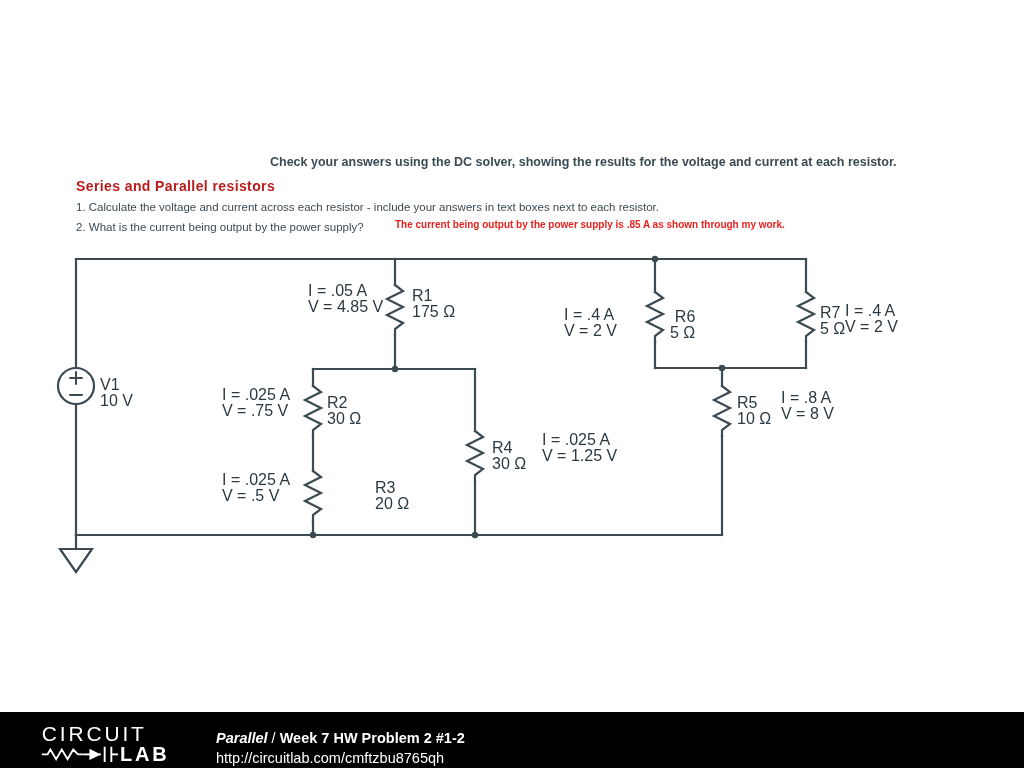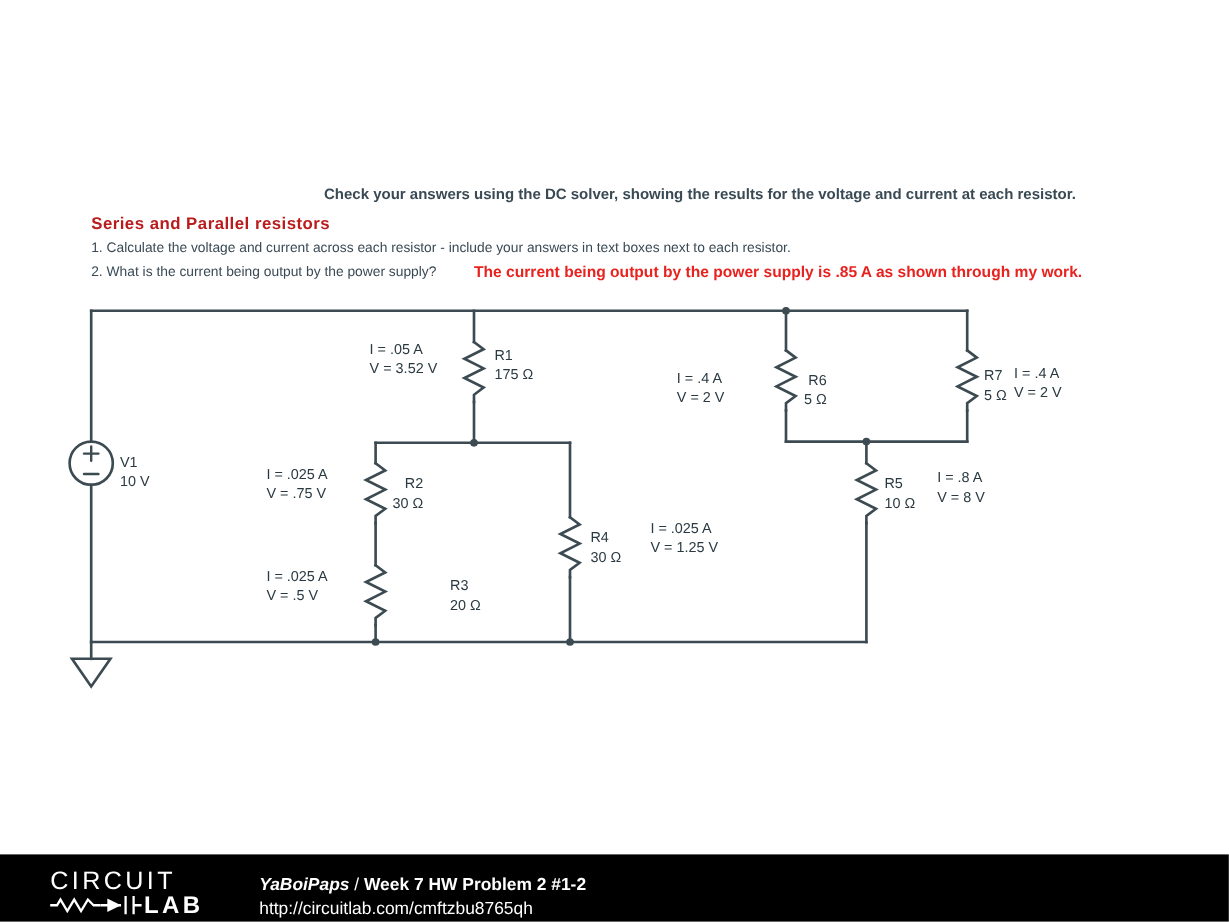--- a/index.html
+++ b/index.html
@@ -54,30 +54,30 @@
     left: 76px;
     top: 221px;
     font-size: 11.5px;
     color: #3a4a55;
     white-space: nowrap;
   }
   .hdr-answer {
     position: absolute;
     left: 395px;
     top: 219px;
-    font-size: 13px;
+    font-size: 10px;
     font-weight: bold;
     color: #e8221e;
     white-space: nowrap;
   }
 
   
   .lbl {
     position: absolute;
-    font-size: 12px;
+    font-size: 16px;
     color: #2b3a42;
     white-space: nowrap;
     line-height: 15px;
   }
   .lbl.two-line { line-height: 16px; }
 
   
   .footer {
     position: absolute;
     left: 0;
@@ -206,33 +206,33 @@
   </g>
 </svg>
 
 <div class="lbl two-line" style="left:100px; top:377px;">
   <div>V1</div>
   <div>10 V</div>
 </div>
 
 <div class="lbl two-line" style="left:308px; top:283px;">
   <div>I = .05 A</div>
-  <div>V = 3.52 V</div>
+  <div>V = 4.85 V</div>
 </div>
 
 <div class="lbl two-line" style="left:412px; top:288px;">
   <div>R1</div>
   <div>175 Ω</div>
 </div>
 
 <div class="lbl two-line" style="left:222px; top:387px;">
   <div>I = .025 A</div>
   <div>V = .75 V</div>
 </div>
-<div class="lbl two-line" style="left:327px; top:395px;text-align:right;">
+<div class="lbl two-line" style="left:327px; top:395px;">
   <div>R2</div>
   <div>30 Ω</div>
 </div>
 
 <div class="lbl two-line" style="left:222px; top:472px;">
   <div>I = .025 A</div>
   <div>V = .5 V</div>
 </div>
 <div class="lbl two-line" style="left:327px; top:480px;margin-left:48px;">
   <div>R3</div>
@@ -284,15 +284,15 @@
     <polyline points="44,34 62,34"></polyline>
     <polygon points="50,28 62,34 50,40" fill="#ffffff" stroke="none"></polygon>
     <line x1="66" y1="26" x2="66" y2="42"></line>
     <line x1="73" y1="26" x2="73" y2="42"></line>
     <line x1="73" y1="34" x2="80" y2="34"></line>
   </g>
   <text x="82" y="41" class="word2" fill="#ffffff" font-family="Liberation Sans, sans-serif" font-size="21" font-weight="bold" letter-spacing="2.5">LAB</text>
 </svg>
 
 <div class="footer-user">
-  <span class="uname">YaBoiPaps</span><span class="sep"> / </span><span>Week 7 HW Problem 2 #1-2</span>
+  <span class="uname">Parallel</span><span class="sep"> / </span><span>Week 7 HW Problem 2 #1-2</span>
 </div>
 <div class="footer-url">http://circuitlab.com/cmftzbu8765qh</div>
 
 </body></html>

